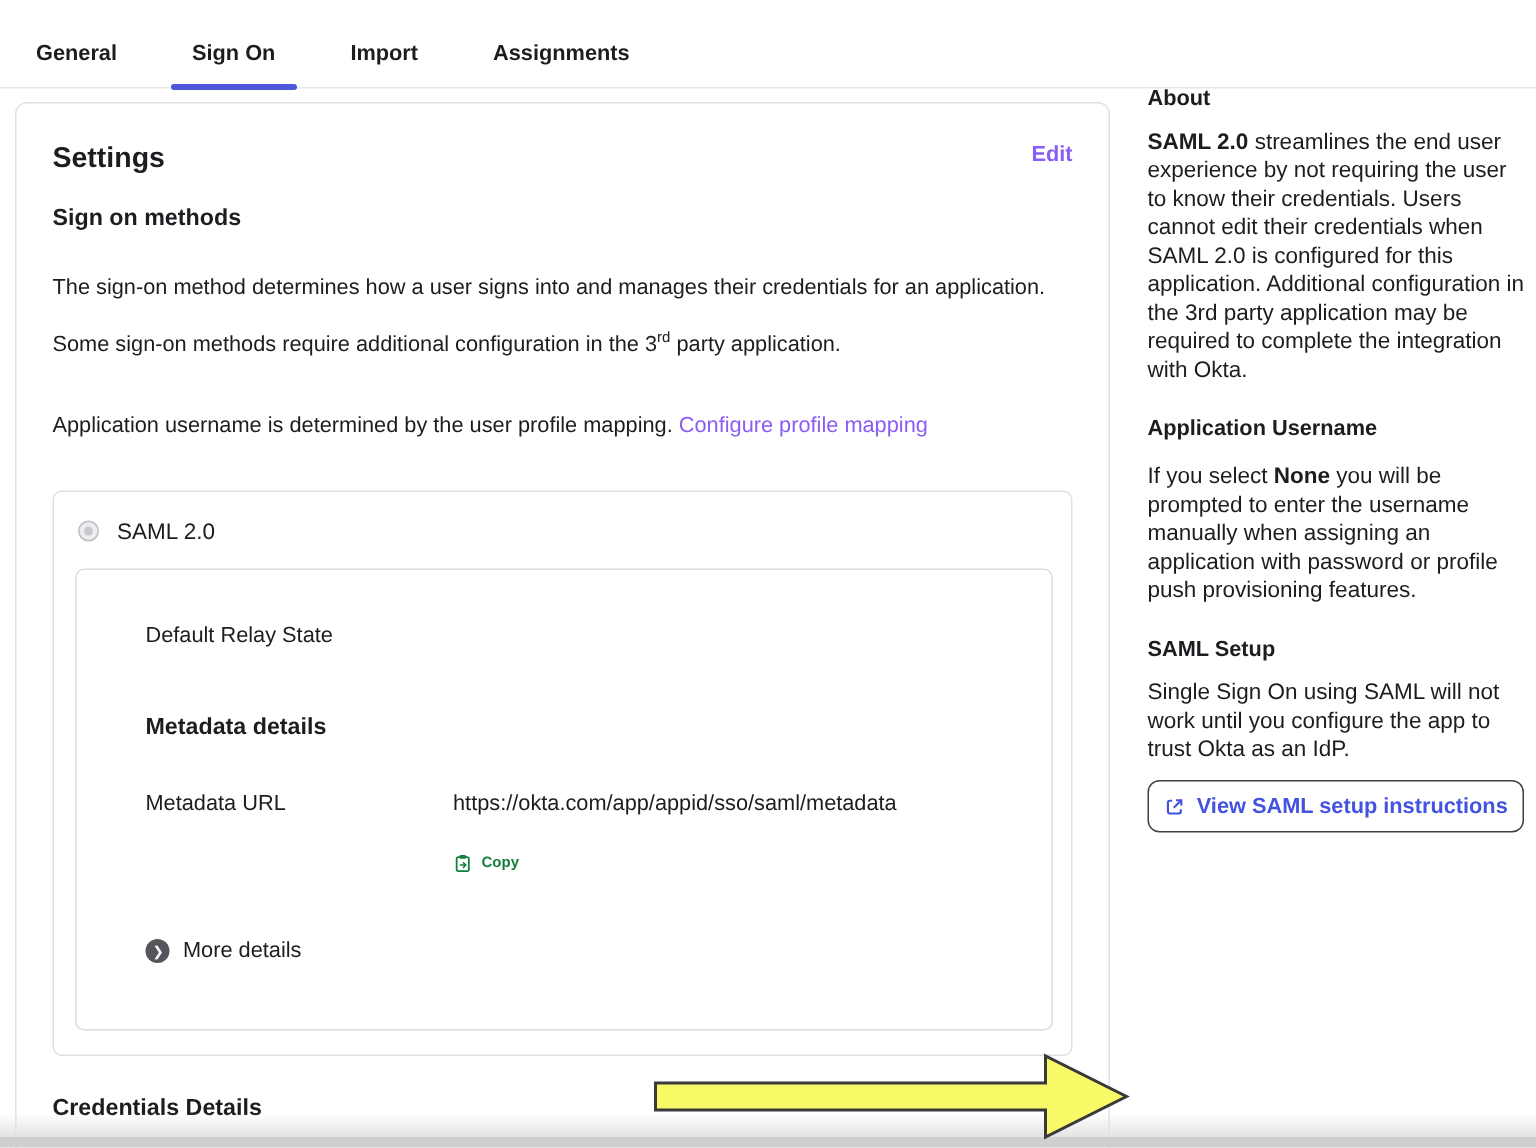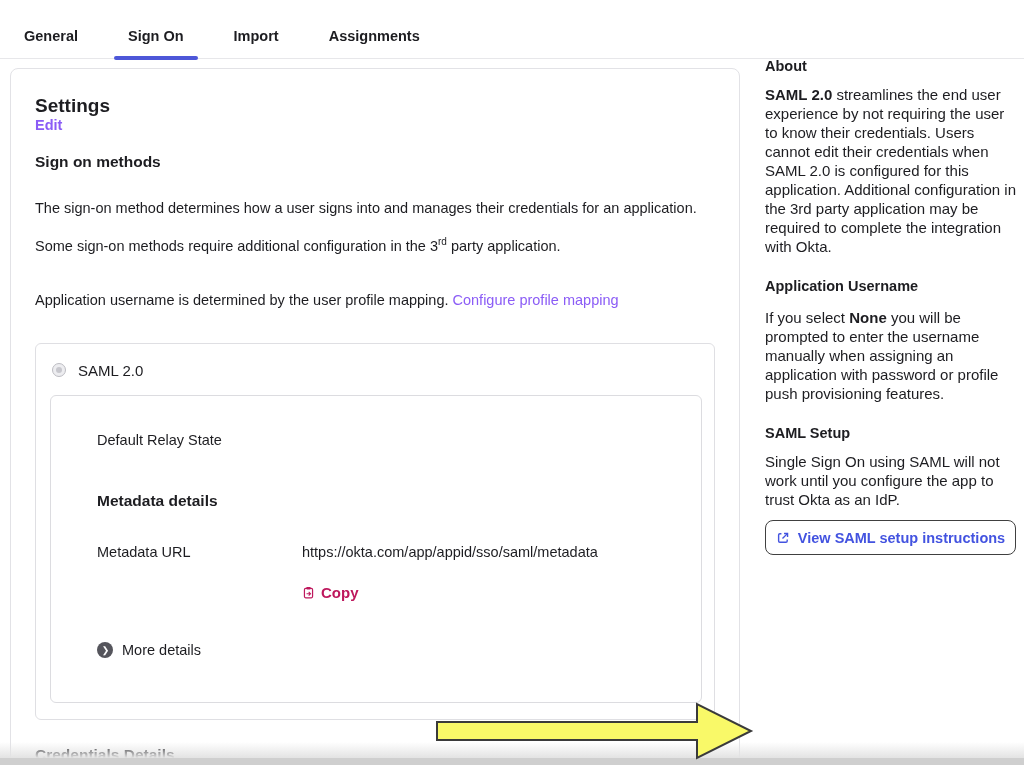--- a/index.html
+++ b/index.html
@@ -13,21 +13,21 @@
   .tab { font-size:14.5px; font-weight:700; color:#1d1d21; height:46px;
          display:flex; align-items:center; position:relative; cursor:pointer;
          padding:0 2px; }
   .tab.active::after { content:""; position:absolute; left:-12px; right:-12px;
          bottom:-1px; height:4px; background:#4d57d8; border-radius:2px; }
 
   
   .card { position:absolute; left:10px; top:68px; width:730px; height:760px;
           background:#fff; border:1px solid #e2e2e6; border-radius:8px;
           padding:26px 24px; }
-  .card-header { display:flex; justify-content:space-between; align-items:flex-start;flex-direction:column; }
+  .card-header { display:flex; justify-content:space-between; align-items:flex-start; }
   .card-title { font-size:19px; font-weight:700; }
   .link { color:#8b5cf6; cursor:pointer; text-decoration:none; }
   .edit-link { font-size:14.5px; font-weight:700; }
   .section-title { font-size:15.5px; font-weight:700; margin-top:20px; }
   .para { font-size:14.5px; line-height:34px; margin-top:20px; max-width:670px; }
   .para sup { font-size:10px; }
 
   
   .saml-box { margin-top:26px; border:1px solid #dfdfe3; border-radius:6px;
               padding:14px 12px 16px 14px; }
@@ -40,22 +40,22 @@
 
   
   .inner-box { margin-top:14px; border:1px solid #dcdce0; border-radius:6px;
                padding:36px 24px 44px 46px; }
   .relay-label { font-size:14.5px; }
   .meta-heading { font-size:15.5px; font-weight:700; margin-top:44px; }
   .meta-row { display:flex; margin-top:34px; font-size:14.5px; }
   .meta-label { width:205px; flex:0 0 auto; }
   .meta-value { color:#1d1d21; }
   .copy-row { margin-top:24px; padding-left:205px; }
-  .copy-link { display:inline-flex; align-items:center; gap:6px; font-size:15px;
-               font-weight:700; color:#be185d; cursor:pointer; }
+  .copy-link { display:inline-flex; align-items:center; gap:6px; font-size:10px;
+               font-weight:700; color:#15803d; cursor:pointer; }
   .more-row { margin-top:38px; display:flex; align-items:center; gap:9px; cursor:pointer; }
   .chev-circle { width:16px; height:16px; border-radius:50%; background:#55555c;
                  color:#fff; font-size:9px; display:flex; align-items:center;
                  justify-content:center; padding-left:1px; }
   .more-label { font-size:14.5px; }
 
   .cred-heading { font-size:15.5px; font-weight:700; margin-top:26px; }
   .cred-row { display:flex; margin-top:24px; font-size:14.5px; }
   .cred-label { width:283px; flex:0 0 auto; }
 

